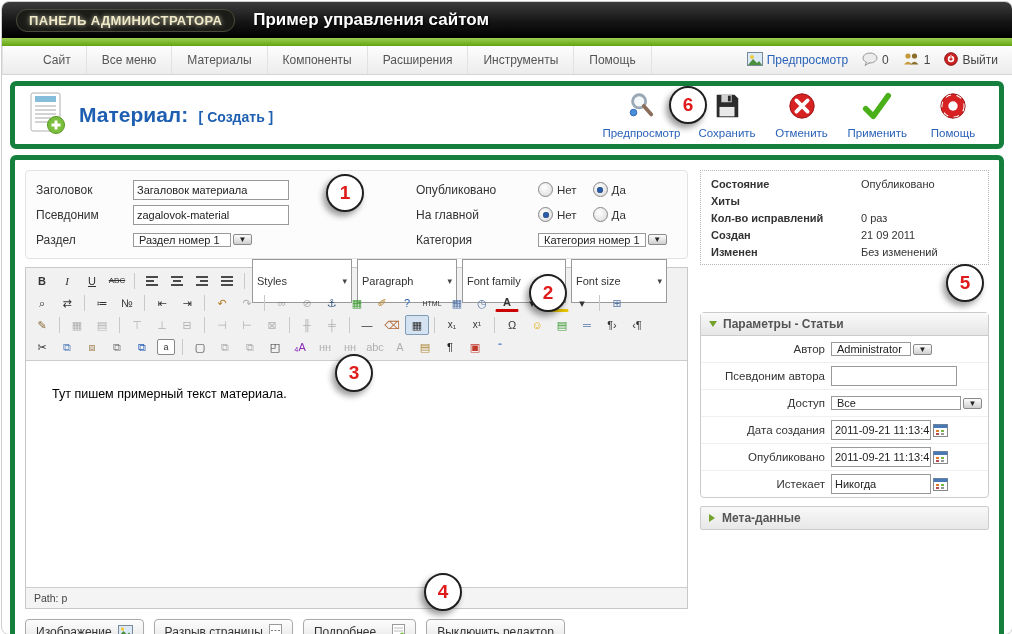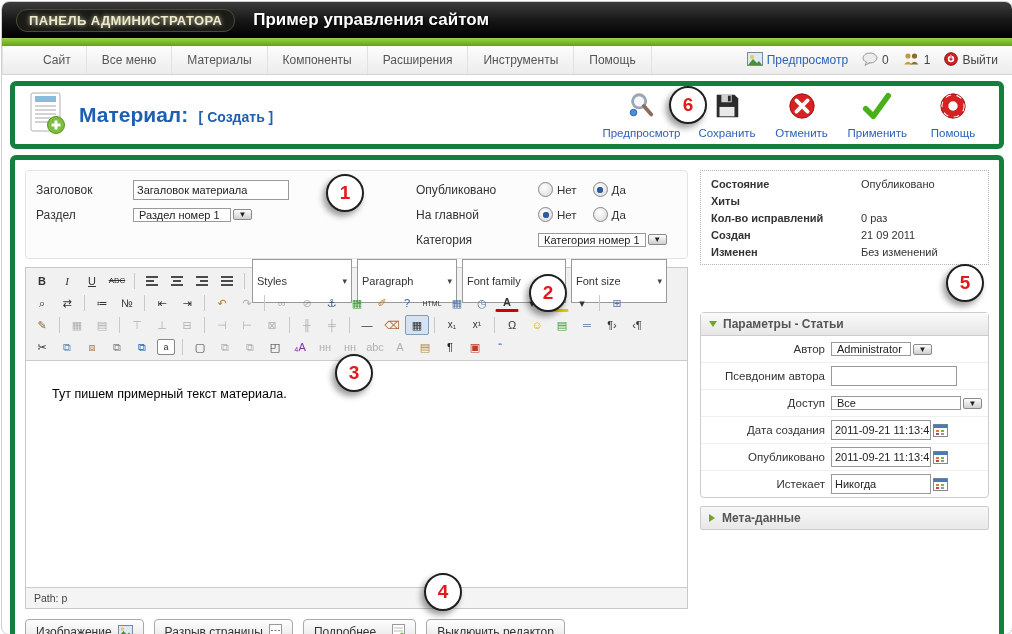--- a/index.html
+++ b/index.html
@@ -211,20 +211,24 @@
   </div>
 
   <div class="card main-card">
     <div class="left-col">
 
       <div class="form-area">
         <div class="fg lft">
           <div class="f-row">
             <label class="fl">Заголовок</label>
             <input class="ti" value="Загаловок материала" style="">
+          </div>
+          <div class="f-row">
+            <label class="fl">Псевдоним</label>
+            <input class="ti" value="zagalovok-material" style="">
           </div>
           <div class="f-row">
             <label class="fl">Раздел</label>
             <span class="csel">
               <span class="txt">Раздел номер 1</span>
               <span class="arr">▼</span>
             </span>
           </div>
         </div>
         <div class="fg rgt">

